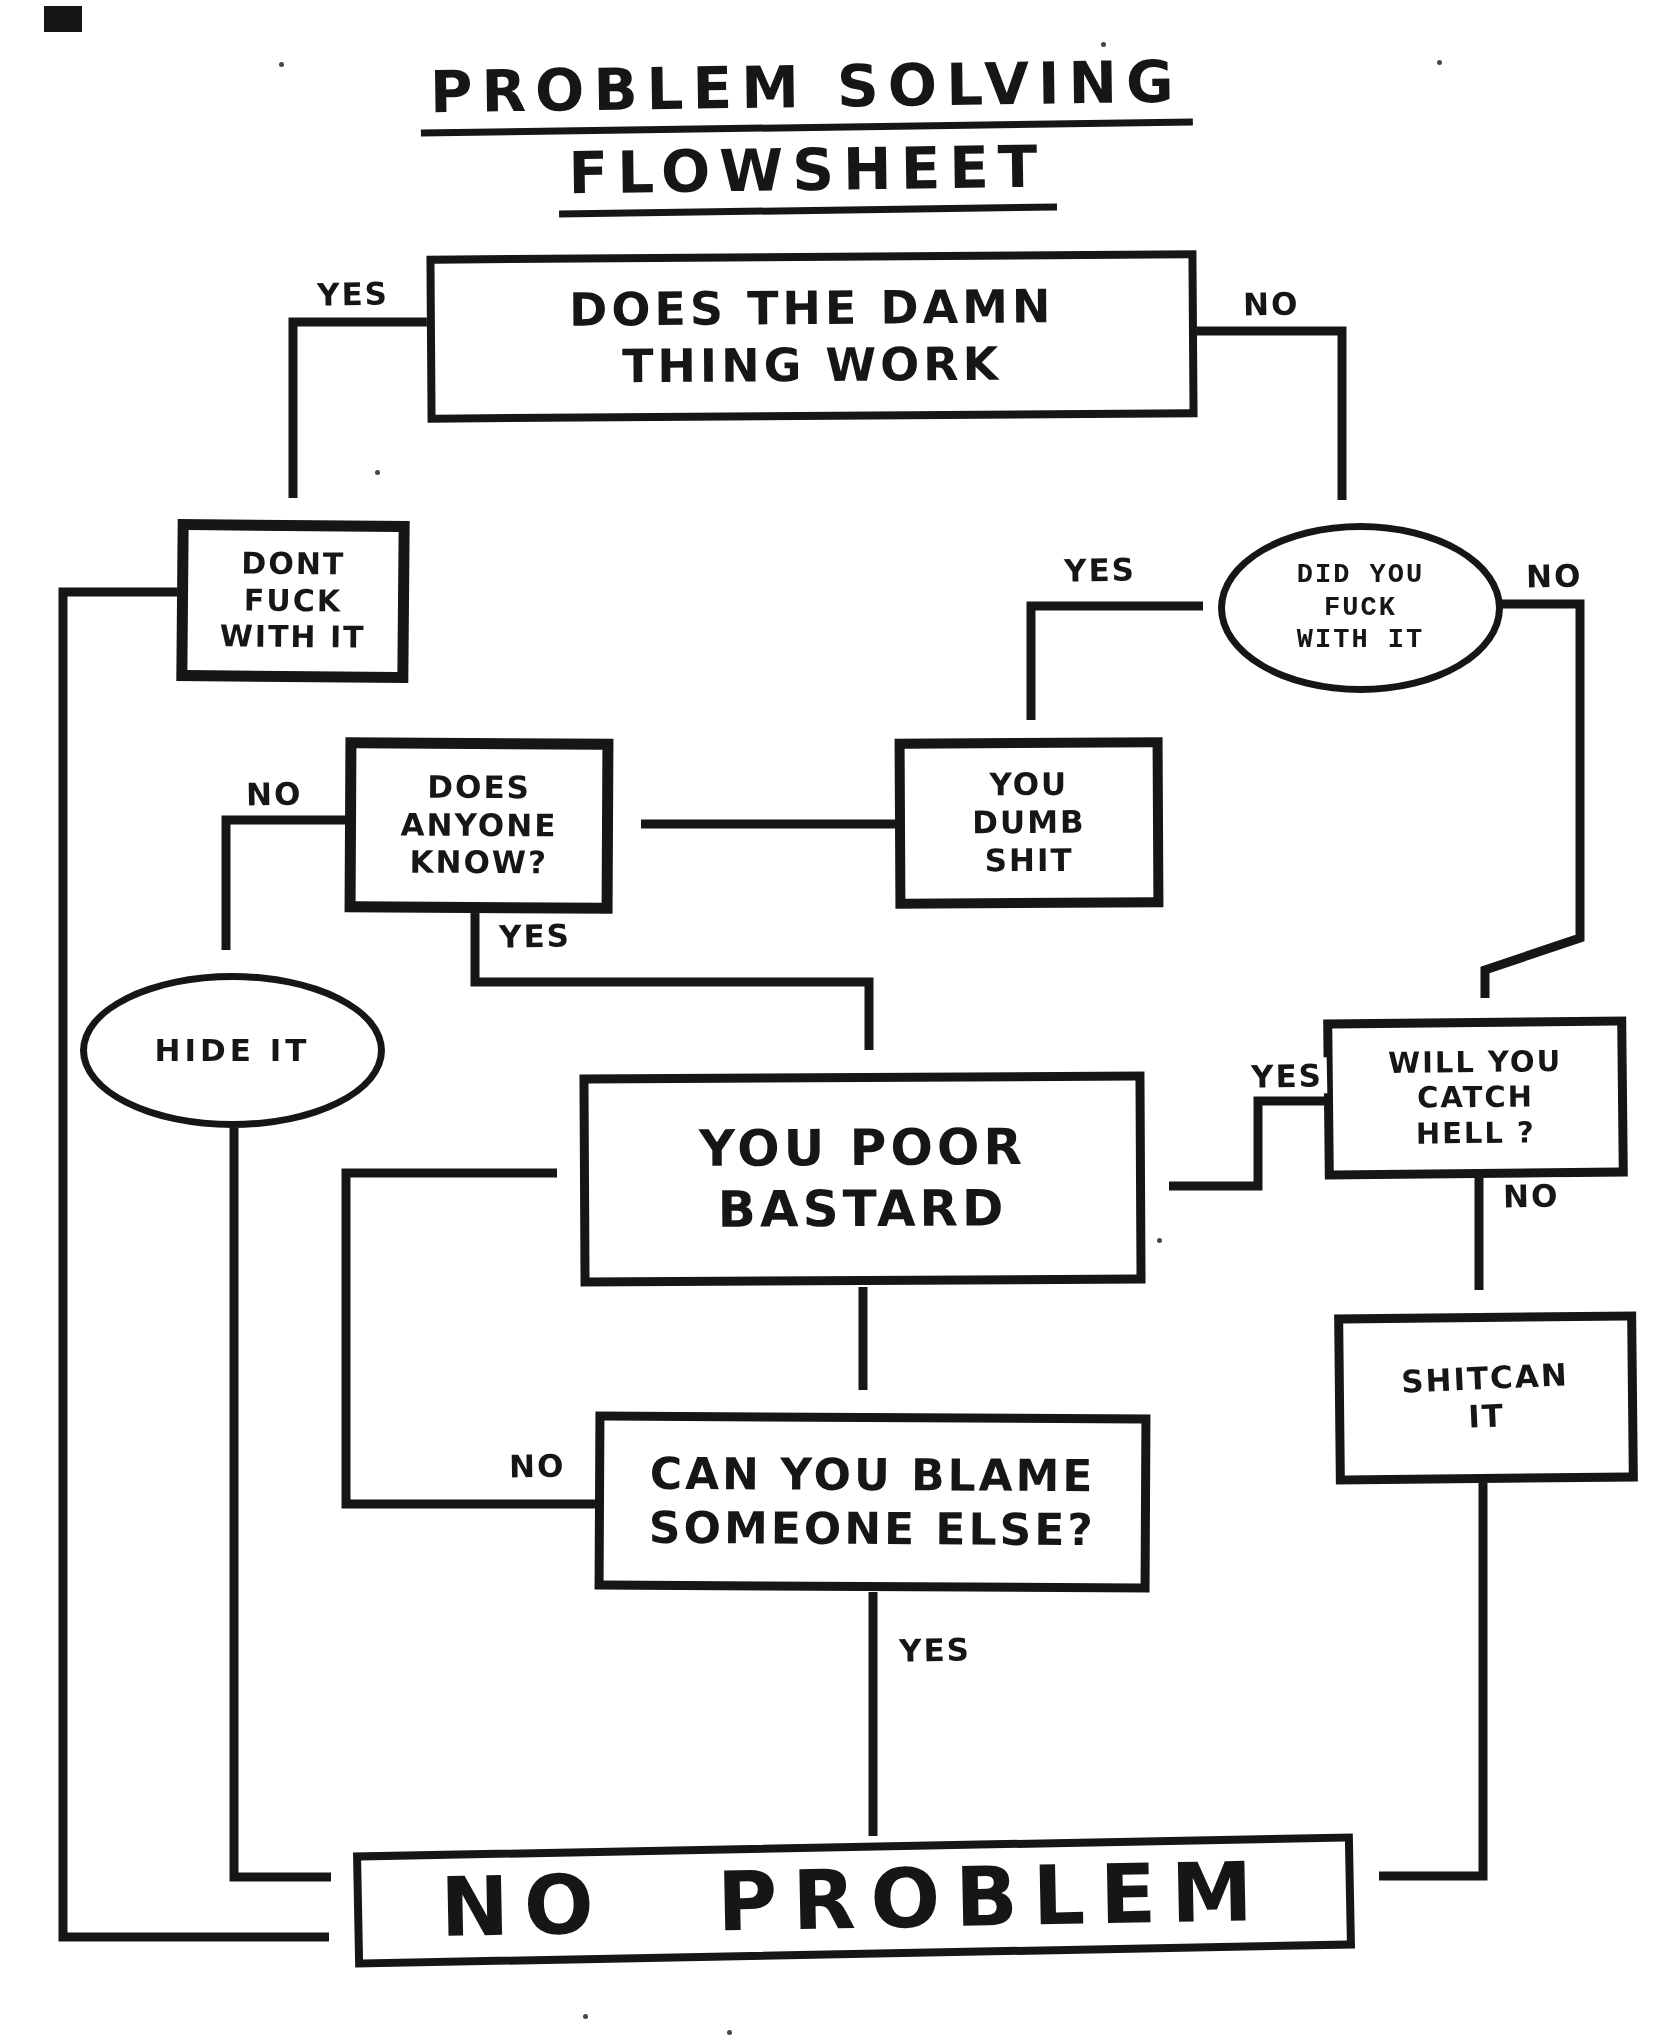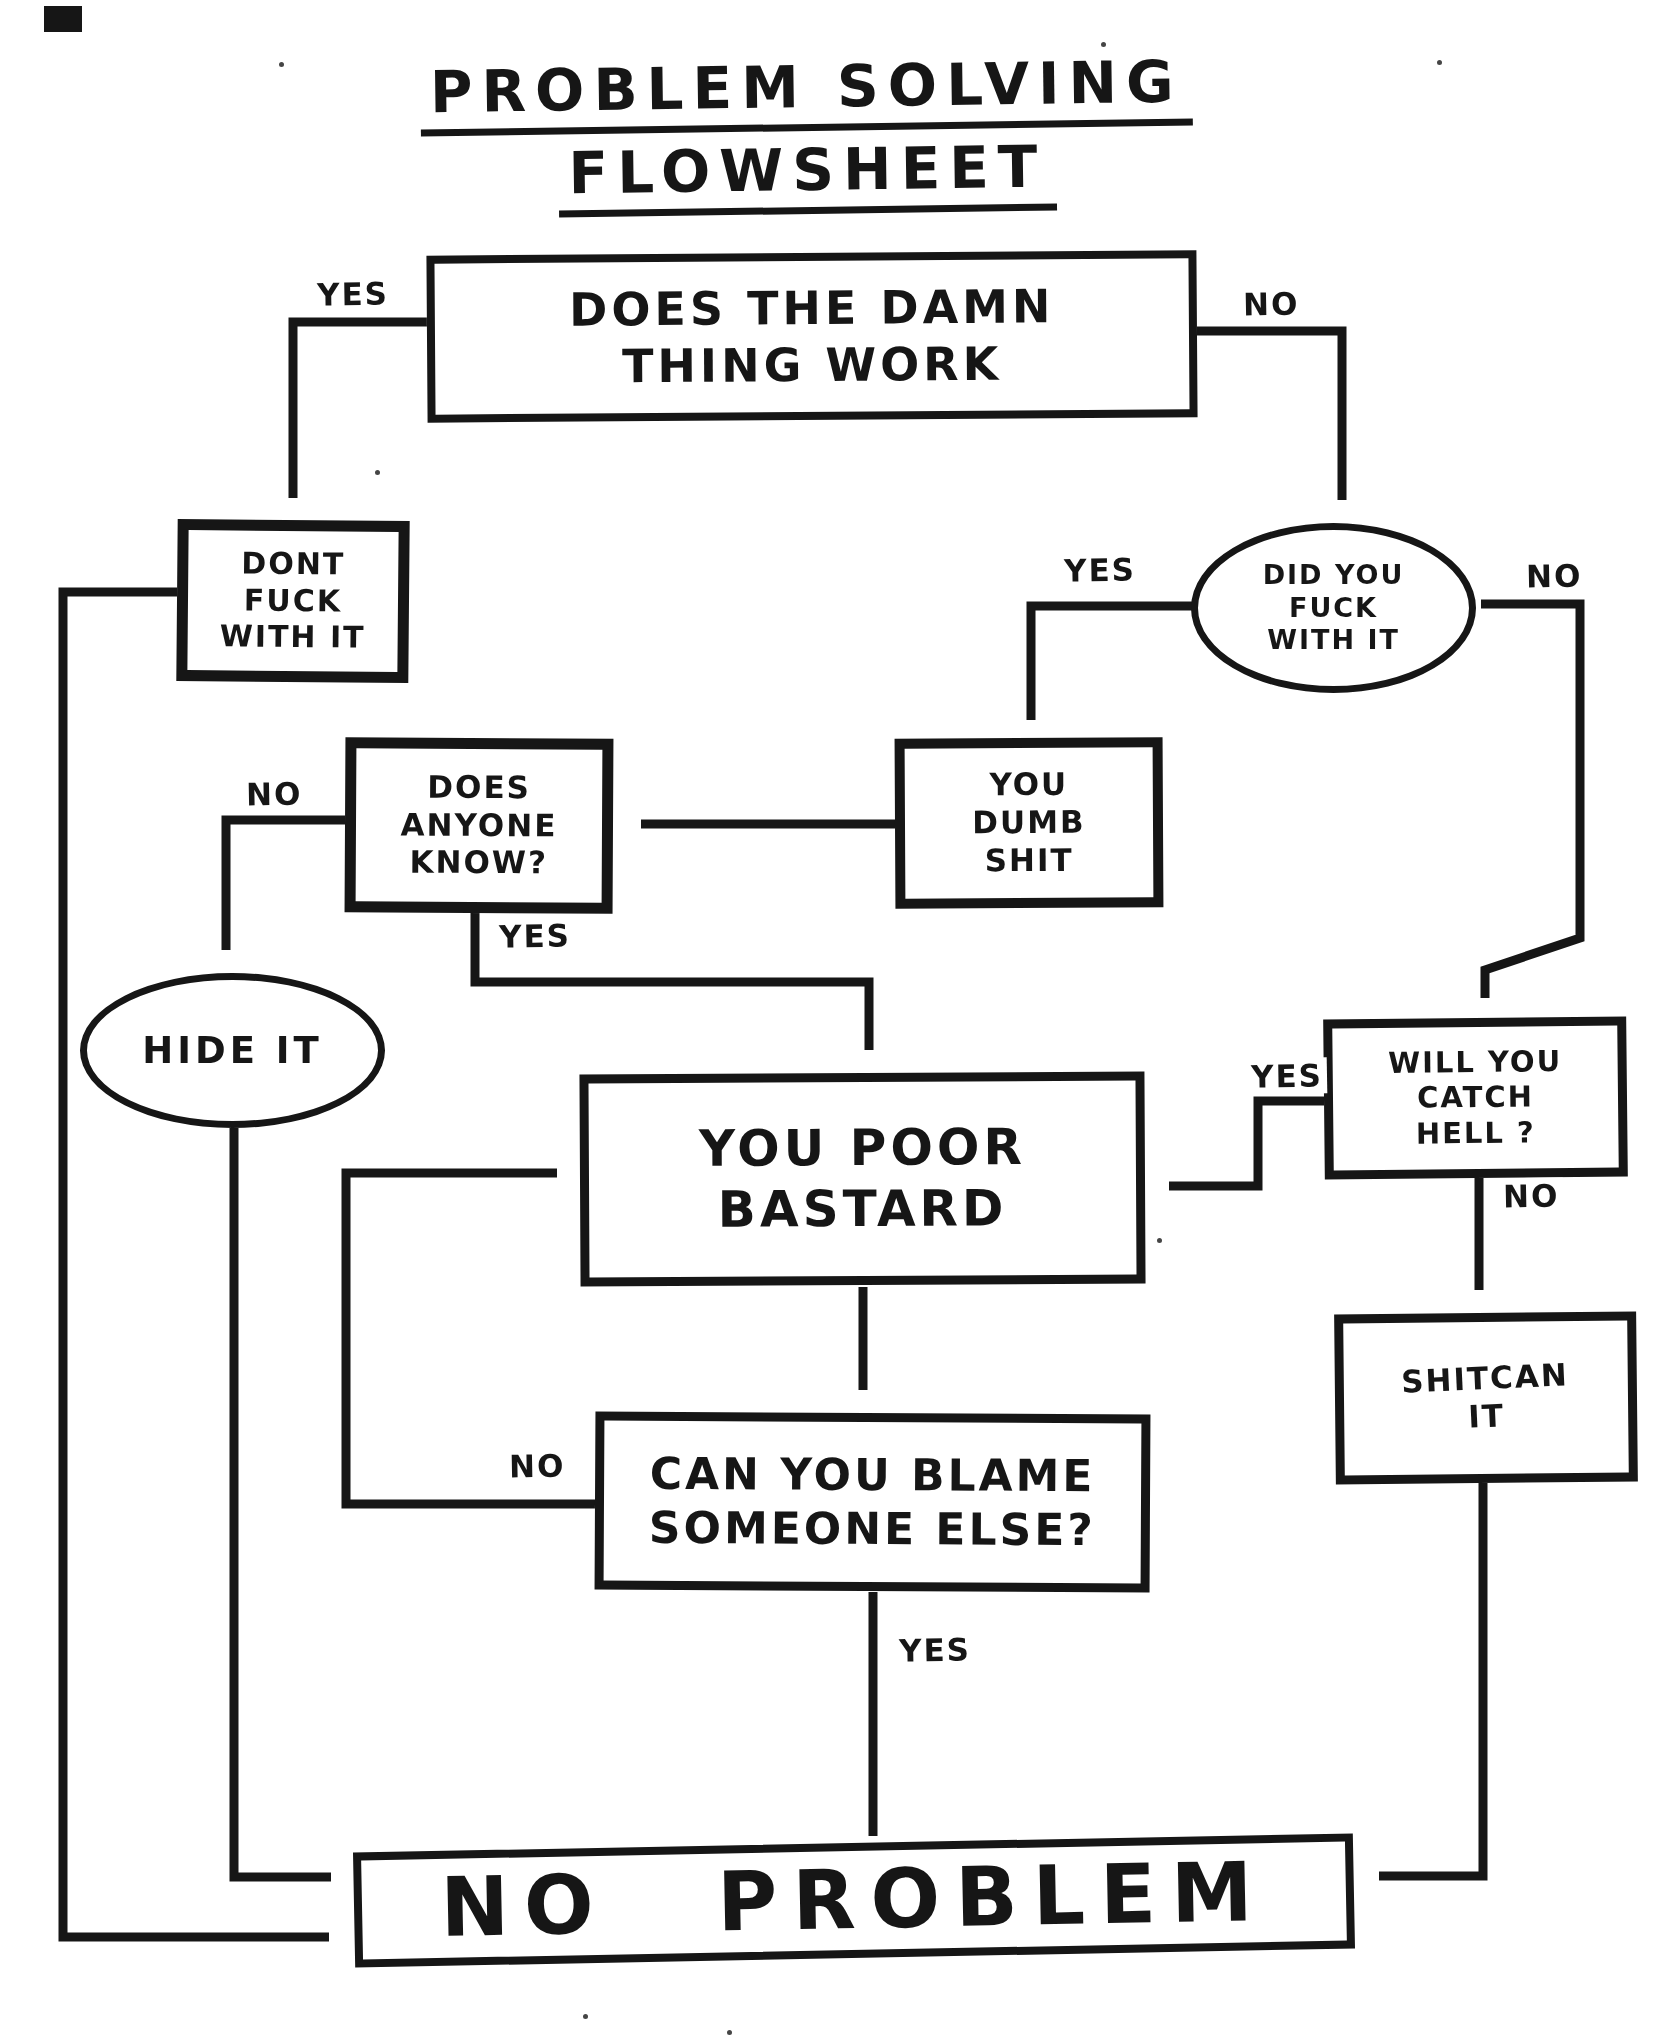--- a/index.html
+++ b/index.html
@@ -24,28 +24,28 @@
   }
   .rect{border:9px solid #161616;}
   .ellipse{border:7px solid #161616;border-radius:50%;}
   .node-label{
     white-space:pre-line;font-weight:700;line-height:1.22;letter-spacing:2px;
   }
   #node-a{left:410px;top:253px;width:770px;height:167px;border-width:8px;transform:rotate(-0.4deg);}
   #node-a .node-label{font-size:46px;letter-spacing:4px;}
   #node-b{left:160px;top:520px;width:232px;height:162px;border-width:11px;transform:rotate(0.5deg);}
   #node-b .node-label{font-size:30px;}
-  #node-c{left:1174px;top:523px;width:285px;height:170px;}
+  #node-c{left:1201px;top:523px;width:285px;height:170px;font-family:Liberation Mono, monospace;}
   #node-c .node-label{font-size:27px;}
   #node-d{left:878px;top:738px;width:268px;height:170px;border-width:10px;transform:rotate(-0.3deg);}
   #node-d .node-label{font-size:31px;}
   #node-e{left:328px;top:738px;width:268px;height:175px;border-width:11px;transform:rotate(0.3deg);}
   #node-e .node-label{font-size:31px;}
   #node-f{left:63px;top:973px;width:305px;height:155px;}
-  #node-f .node-label{font-size:37px;letter-spacing:4px;}
+  #node-f .node-label{font-size:31px;letter-spacing:4px;}
   #node-g{left:563px;top:1073px;width:565px;height:212px;transform:rotate(-0.3deg);}
   #node-g .node-label{font-size:50px;letter-spacing:4px;}
   #node-h{left:1307px;top:1018px;width:303px;height:160px;transform:rotate(-0.6deg);}
   #node-h .node-label{font-size:29px;}
   #node-i{left:1318px;top:1313px;width:302px;height:170px;transform:rotate(-0.6deg);}
   #node-i .node-label{font-size:31px;transform:rotate(-2deg);}
   #node-j{left:578px;top:1413px;width:555px;height:178px;transform:rotate(0.3deg);}
   #node-j .node-label{font-size:44px;letter-spacing:3px;}
   #node-k{left:337px;top:1843px;width:1000px;height:115px;border-width:8px;transform:rotate(-1.1deg);}
   #node-k .node-label{font-size:82px;letter-spacing:15px;word-spacing:65px;white-space:nowrap;}

